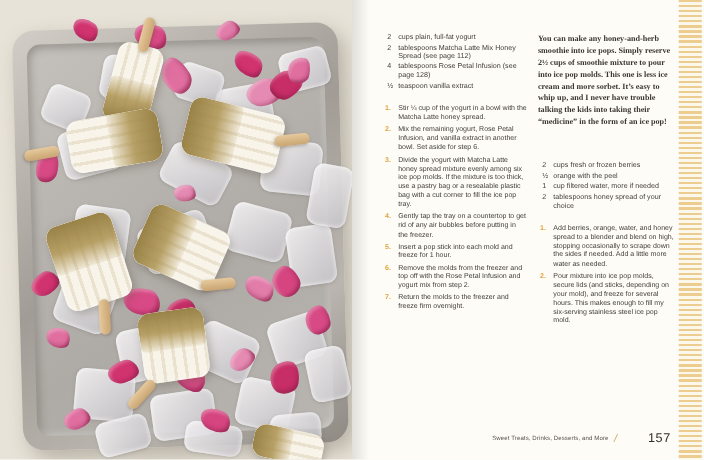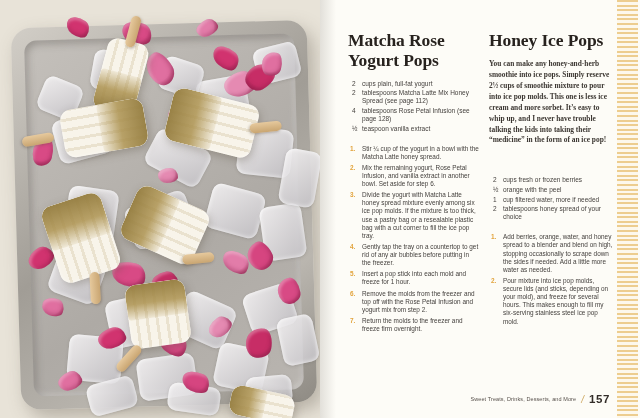--- a/index.html
+++ b/index.html
@@ -45,21 +45,21 @@
   .ing-row{display:flex;font-size:6.5px;line-height:1.22;color:#45413e;margin-bottom:1.8px;}
   .qty{flex:0 0 14px;padding-left:4px;box-sizing:border-box;}
   .ing-text{flex:1;}
   .steps{margin-top:12px;}
   .step-row{display:flex;font-size:6.4px;line-height:1.27;color:#45413e;margin-bottom:3px;}
   .step-num{flex:0 0 14px;padding-left:2px;box-sizing:border-box;font-weight:700;color:#e2a33c;}
   .step-text{flex:1;}
   .footer{position:absolute;right:30px;bottom:13px;display:flex;align-items:center;gap:5px;}
   .footer-section{font-size:5.5px;color:#57504b;letter-spacing:.1px;}
   .footer-divider{font-size:10px;font-style:italic;color:#cda75e;}
-  .footer-page{font-size:11.5px;font-weight:700;color:#332d29;letter-spacing:.6px;}
+  .footer-page{font-size:11.5px;font-weight:400;color:#332d29;letter-spacing:.6px;margin-left:23px;}
 </style>
 </head>
 <body>
 
 <div class="book">
 
   <div class="photo">
     <div class="tray">
       <div class="tray-inner"></div>
     </div>
@@ -157,21 +157,20 @@
             <div class="matcha" style="top: 0px; bottom: 0px; left: 0px; width: 55%; border-radius: 11px 4px 4px 11px; background: linear-gradient(270deg, rgba(181, 153, 84, 0.12), rgba(172, 146, 80, 0.85) 45%, rgba(148, 124, 62, 0.95));"></div>
           </div>
         </div>
       </div>
   </div>
 
   <div class="page">
     <div class="gutter"></div>
 
     <section class="col col1">
-      <h1 class="title">Matcha Rose Yogurt Pops</h1>
       <div class="ingredients">
 
           <div class="ing-row">
             <span class="qty">2</span>
             <span class="ing-text">cups plain, full-fat yogurt</span>
           </div>
 
           <div class="ing-row">
             <span class="qty">2</span>
             <span class="ing-text">tablespoons Matcha Latte Mix Honey Spread (see page 112)</span>
@@ -220,21 +219,20 @@
           </div>
 
           <div class="step-row">
             <span class="step-num">7.</span>
             <span class="step-text">Return the molds to the freezer and freeze firm overnight.</span>
           </div>
         </div>
     </section>
 
     <section class="col col2">
-      <h1 class="title">Honey Ice Pops</h1>
       <p class="intro">You can make any honey-and-herb smoothie into ice pops. Simply reserve 2½ cups of smoothie mixture to pour into ice pop molds. This one is less ice cream and more sorbet. It’s easy to whip up, and I never have trouble talking the kids into taking their “medicine” in the form of an ice pop!</p>
       <div class="ingredients">
 
           <div class="ing-row">
             <span class="qty">2</span>
             <span class="ing-text">cups fresh or frozen berries</span>
           </div>
 
           <div class="ing-row">
             <span class="qty">½</span>

